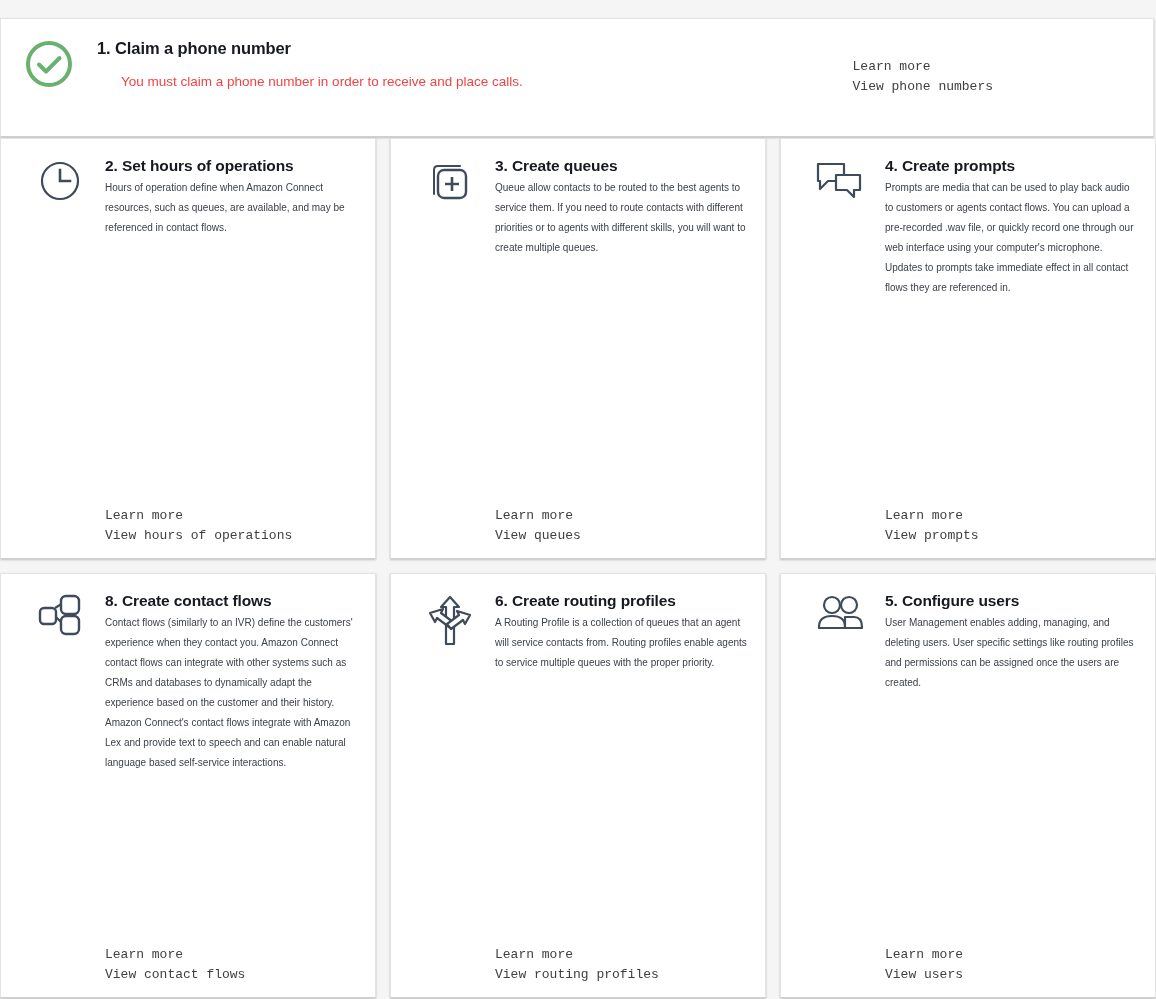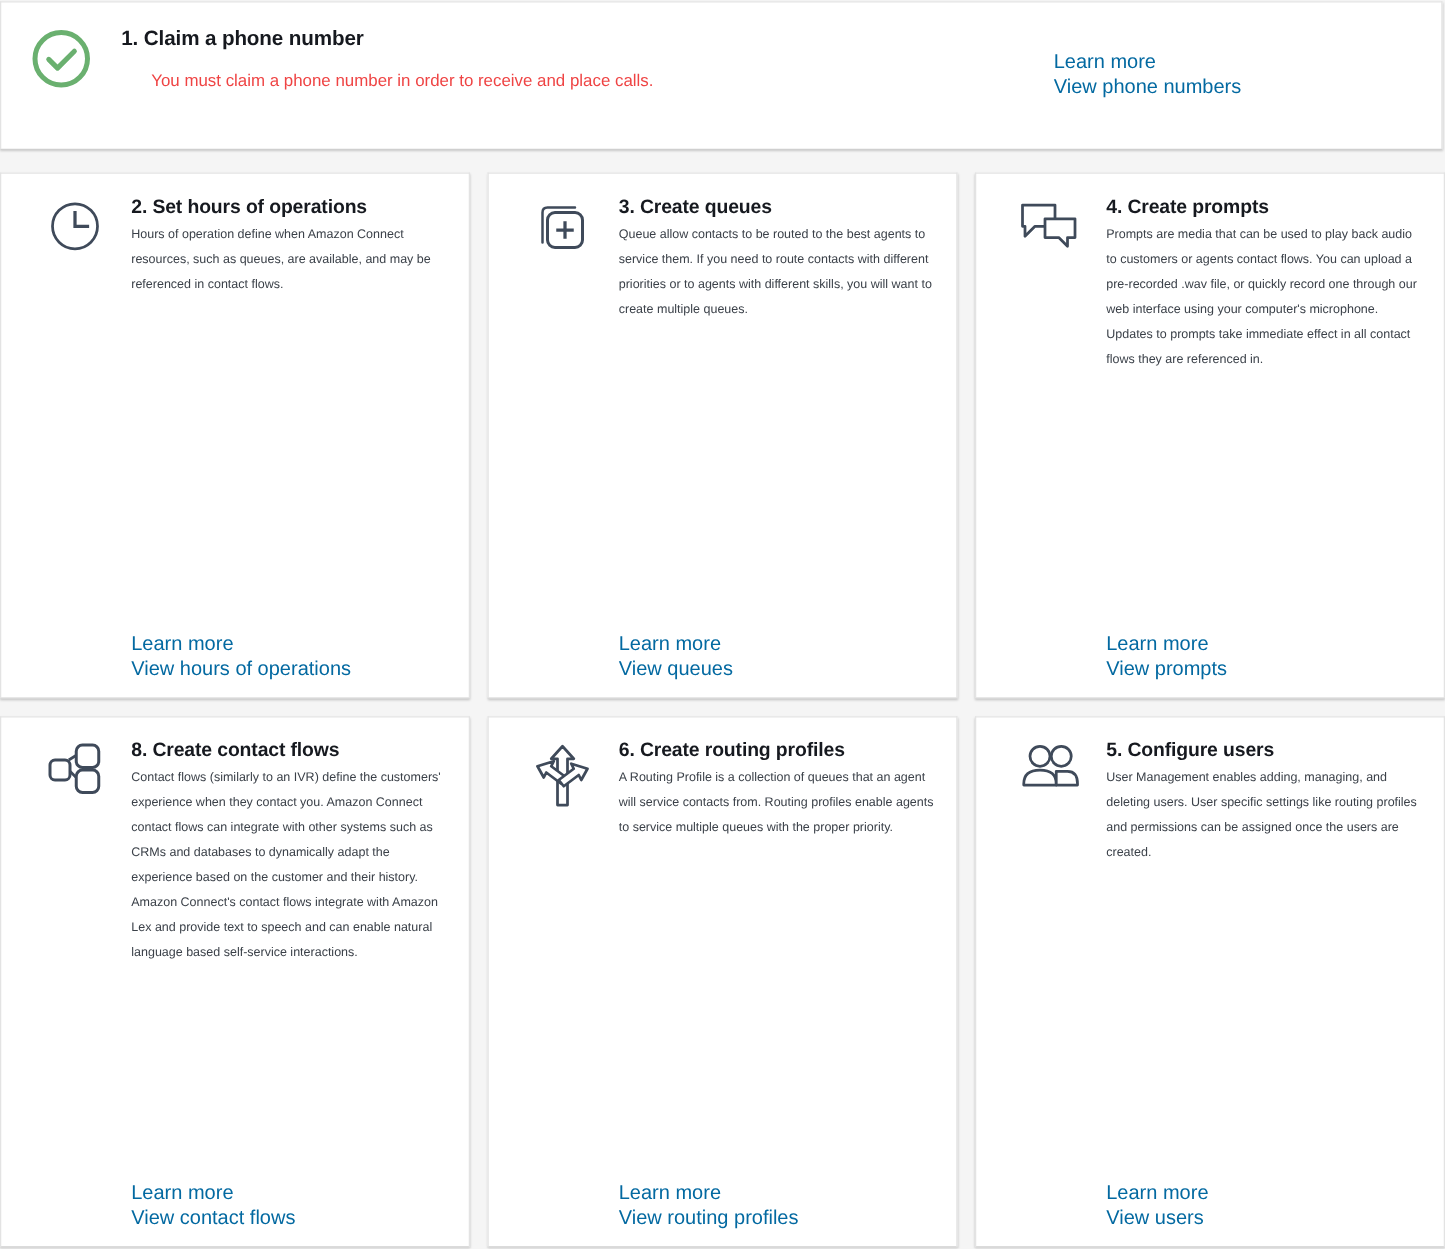--- a/index.html
+++ b/index.html
@@ -26,21 +26,21 @@
     border-bottom-color: #cfcfcf;
     box-shadow: 0 1px 2px rgba(0,0,0,0.22);
     box-sizing: border-box;
     position: relative;
   }
 
   
   .hero {
     position: absolute;
     left: 0;
-    top: 1px;
+    top: 18px;
     width: 1154px;
     height: 119px;
     display: flex;
     flex-direction: row;
   }
   .hero-icon-col {
     width: 96px;
     flex: 0 0 96px;
     padding-top: 20px;
     display: flex;
@@ -127,26 +127,27 @@
     margin: 0;
   }
   .step-links {
     margin-top: auto;
     padding-left: 90px;
   }
 
   
   .link {
     display: block;
-    color: #0369a1;
-    font-size: 16px;
+    color: #404040;
+    font-size: 13px;
     line-height: 20px;
     text-decoration: none;
     cursor: pointer;
     width: fit-content;
+    font-family: Liberation Mono, monospace;
   }
 
   
   .icon { display: block; }
 </style>
 </head>
 <body>
 
 <div class="page">
 

